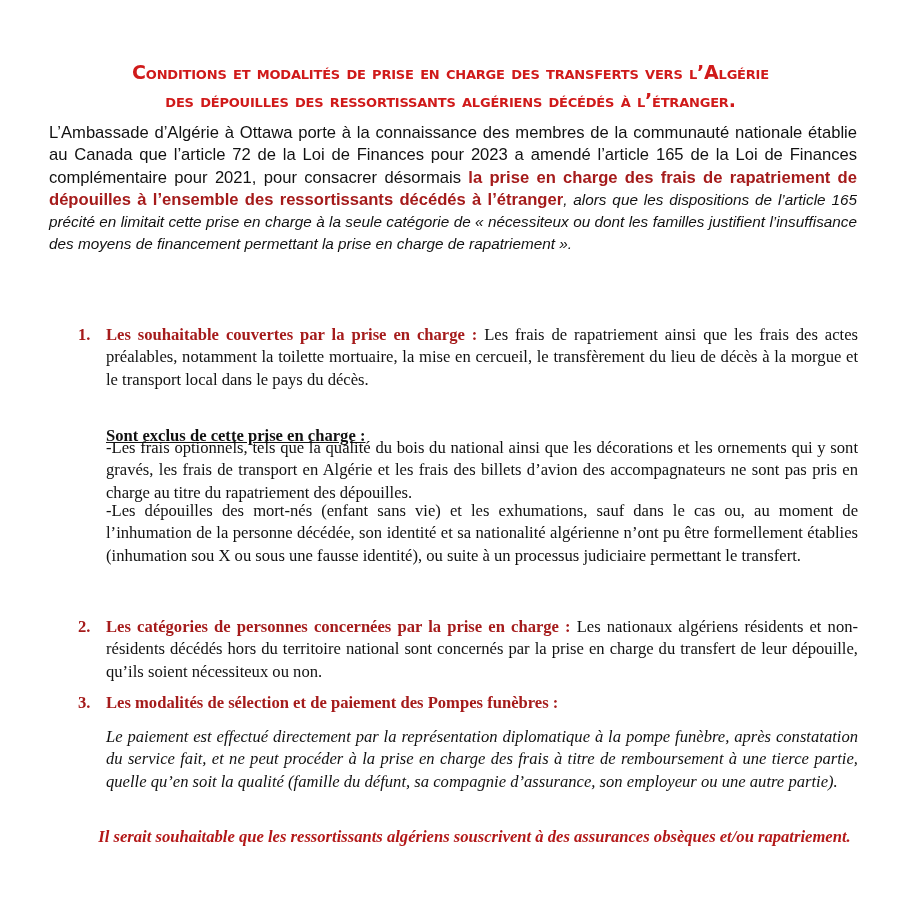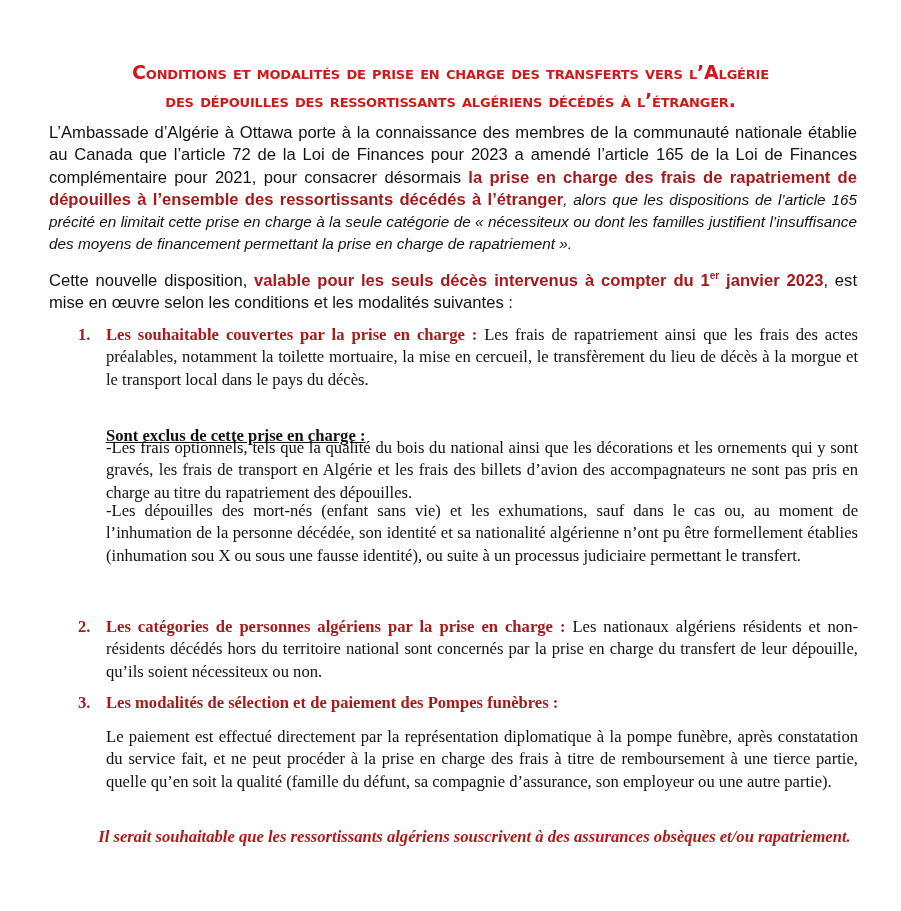--- a/index.html
+++ b/index.html
@@ -29,53 +29,52 @@
   .item .txt { margin-left: 28px; display: block; }
   #item1 { top: 324px; }
   #item2 { top: 616px; }
   #item3 { top: 692px; }
 
   .sub { position: absolute; left: 106px; width: 752px; font-family: "Liberation Serif", serif;
     font-size: 16.6px; color: #111; line-height: 22.3px; text-align: justify; }
   #excl-head { top: 425px; text-decoration: underline; }
   #excl1 { top: 437px; }
   #excl2 { top: 500px; }
-  #item3-body { top: 726px; }
+  #item3-body { top: 726px; font-style: italic; }
 
   #closing { position: absolute; left: 20px; width: 861px; top: 826px; text-align: center;
     font-family: "Liberation Serif", serif; font-size: 16.6px; line-height: 22px; }
 </style>
 </head>
 <body>
 
 <div class="page">
 
   <div class="title" id="title1">
     <span style="font-variant: small-caps;">Conditions et modalités de prise en charge des transferts vers l’Algérie</span>
   </div>
   <div class="title" id="title2">
     <span style="font-variant: small-caps;">des dépouilles des ressortissants algériens décédés à l’étranger.</span>
   </div>
 
   <div class="body" id="intro"><span>L’Ambassade d’Algérie à Ottawa porte à la connaissance des membres de la communauté nationale établie au Canada que l’article 72 de la Loi de Finances pour 2023 a amendé l’article 165 de la Loi de Finances complémentaire pour 2021, pour consacrer désormais </span><span class="red">la prise en charge des frais de rapatriement de dépouilles à l’ensemble des ressortissants décédés à l’étranger</span><span class="ital">, alors que les dispositions de l’article 165 précité en limitait cette prise en charge à la seule catégorie de « nécessiteux ou dont les familles justifient l’insuffisance des moyens de financement permettant la prise en charge de rapatriement ».</span></div>
 
-  <div class="body" id="para2"><span>Cette nouvelle disposition, </span><span class="red"><span>valable pour les seuls décès intervenus à compter du 1</span><sup>er</sup><span> janvier 2023</span></span><span>, est mise en œuvre selon les conditions et les modalités suivantes :</span></div>
 
   <div class="item" id="item1">
     <span class="num">1.</span>
     <span class="txt"><span class="red">Les souhaitable couvertes par la prise en charge :</span><span> Les frais de rapatriement ainsi que les frais des actes préalables, notamment la toilette mortuaire, la mise en cercueil, le transfèrement du lieu de décès à la morgue et le transport local dans le pays du décès.</span></span>
   </div>
 
   <div class="sub bold" id="excl-head">Sont exclus de cette prise en charge :</div>
   <div class="sub" id="excl1">-Les frais optionnels, tels que la qualité du bois du national ainsi que les décorations et les ornements qui y sont gravés, les frais de transport en Algérie et les frais des billets d’avion des accompagnateurs ne sont pas pris en charge au titre du rapatriement des dépouilles.</div>
   <div class="sub" id="excl2">-Les dépouilles des mort-nés (enfant sans vie) et les exhumations, sauf dans le cas ou, au moment de l’inhumation de la personne décédée, son identité et sa nationalité algérienne n’ont pu être formellement établies (inhumation sou X ou sous une fausse identité), ou suite à un processus judiciaire permettant le transfert.</div>
 
   <div class="item" id="item2">
     <span class="num">2.</span>
-    <span class="txt"><span class="red">Les catégories de personnes algériens par la prise en charge :</span><span> Les nationaux algériens résidents et non-résidents décédés hors du territoire national sont concernés par la prise en charge du transfert de leur dépouille, qu’ils soient nécessiteux ou non.</span></span>
+    <span class="txt"><span class="red">Les catégories de personnes concernées par la prise en charge :</span><span> Les nationaux algériens résidents et non-résidents décédés hors du territoire national sont concernés par la prise en charge du transfert de leur dépouille, qu’ils soient nécessiteux ou non.</span></span>
   </div>
 
   <div class="item" id="item3">
     <span class="num">3.</span>
     <span class="txt"><span class="red">Les modalités de sélection et de paiement des Pompes funèbres :</span></span>
   </div>
 
   <div class="sub" id="item3-body">Le paiement est effectué directement par la représentation diplomatique à la pompe funèbre, après constatation du service fait, et ne peut procéder à la prise en charge des frais à titre de remboursement à une tierce partie, quelle qu’en soit la qualité (famille du défunt, sa compagnie d’assurance, son employeur ou une autre partie).</div>
 
   <div id="closing">

